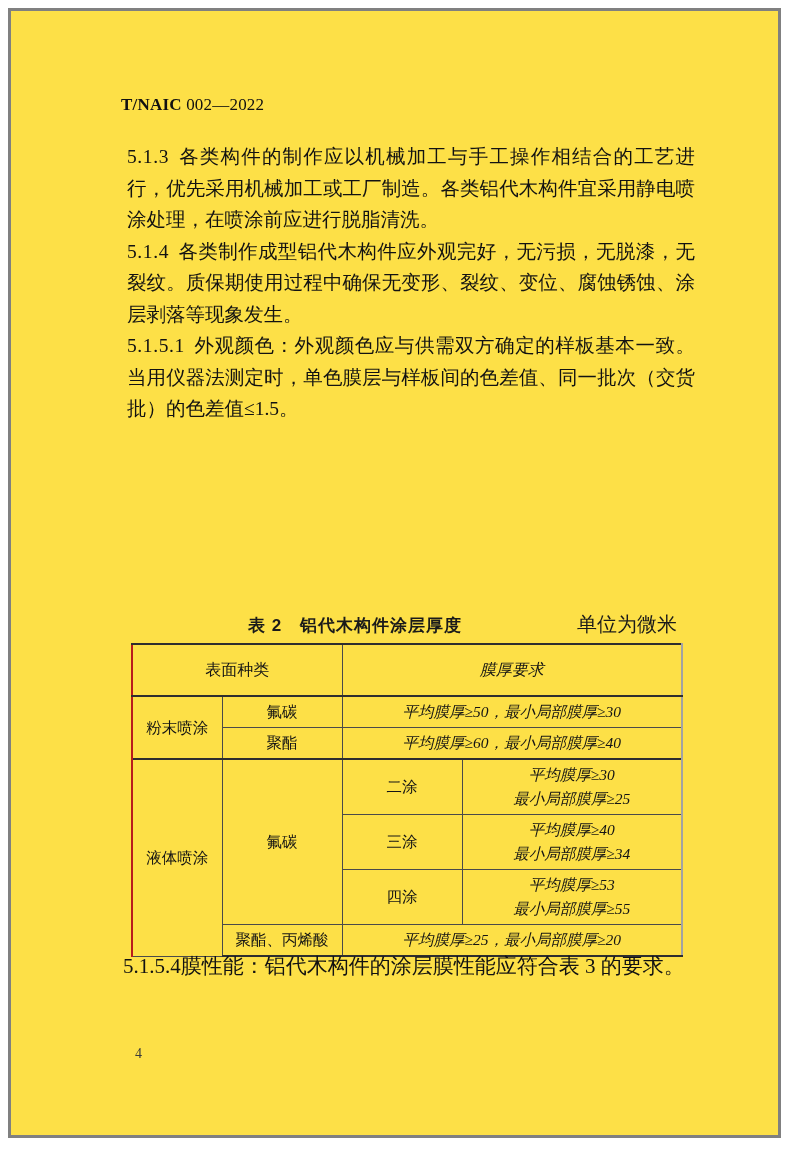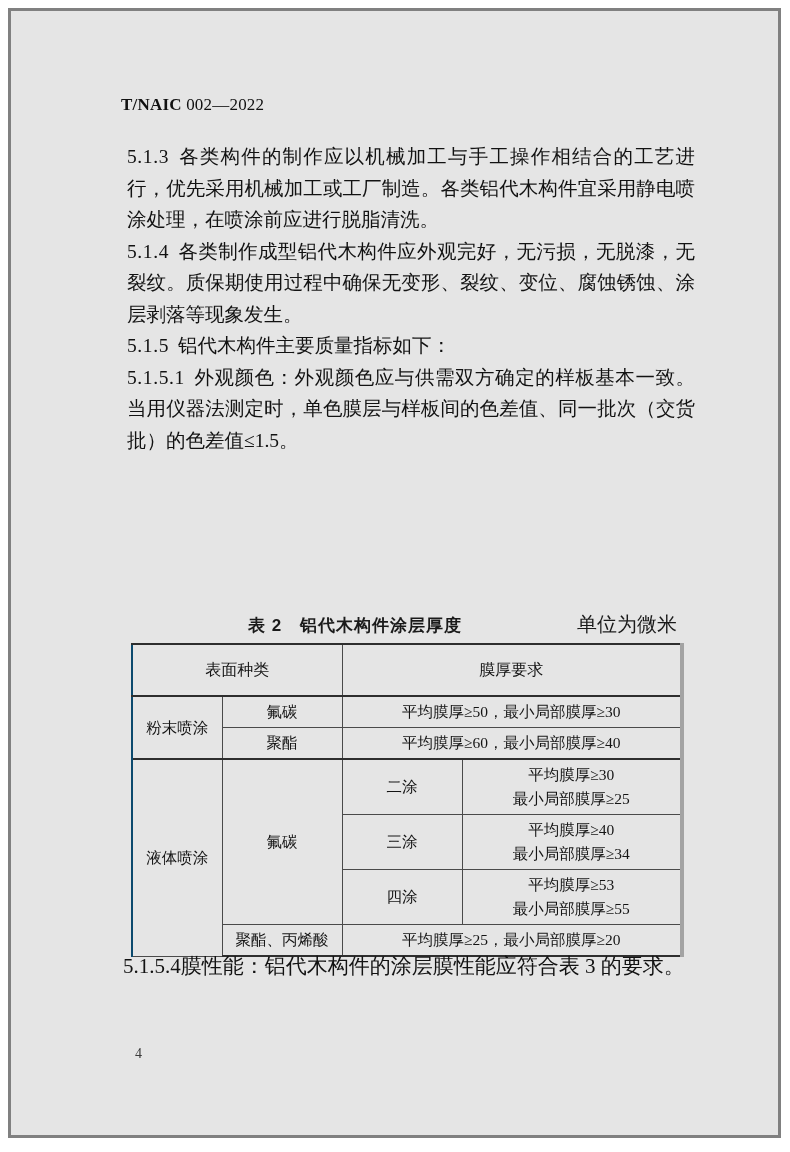--- a/index.html
+++ b/index.html
@@ -23,21 +23,21 @@
     border: 3px solid #808080;
     background: #ffffff;
     box-sizing: border-box;
   }
   .page-inner {
     position: absolute;
     left: 0;
     top: 0;
     width: 767px;
     height: 1124px;
-    background: #e5e5e5;
+    background: #fde047;
   }
   .running-head {
     position: absolute;
     left: 110px;
     top: 84px;
     font-family: "Liberation Serif", "DejaVu Serif", serif;
     font-size: 17px;
     font-weight: bold;
     letter-spacing: 0.2px;
     color: #111;
@@ -101,22 +101,22 @@
     font-family: "Liberation Serif", "DejaVu Serif", serif;
   }
   table.spec td {
     border: 1px solid #4a4a4a;
     text-align: center;
     vertical-align: middle;
     padding: 3px 4px;
     line-height: 24px;
     color: #141414;
   }
-  table.spec td.outer-l { border-left: 2px solid #0c4a6e; }
-  table.spec td.outer-r { border-right: 4px solid #a3a3a3; }
+  table.spec td.outer-l { border-left: 2px solid #b91c1c; }
+  table.spec td.outer-r { border-right: 2px solid #a3a3a3; font-style: italic; }
   table.spec tr.top-row td { border-top: 2px solid #2e2e2e; }
   table.spec tr.bot-row td { border-bottom: 2px solid #2e2e2e; }
   table.spec tr.head-row td { border-bottom: 2px solid #2e2e2e; }
   table.spec tr.sect-row td { border-top: 2px solid #2e2e2e; }
   .hcell { height: 44px; font-size: 16px; }
   .two-line span { display: block; }
   .footer-note {
     position: absolute;
     left: 112px;
     top: 940px;
@@ -144,23 +144,20 @@
     <div class="running-head">
       <span>T/NAIC</span><span class="rh-light"> 002—2022</span>
     </div>
 
     <div class="body-col">
       <p class="para">
         <span class="num">5.1.3</span><span>各类构件的制作应以机械加工与手工操作相结合的工艺进行，优先采用机械加工或工厂制造。各类铝代木构件宜采用静电喷涂处理，在喷涂前应进行脱脂清洗。</span>
       </p>
       <p class="para">
         <span class="num">5.1.4</span><span>各类制作成型铝代木构件应外观完好，无污损，无脱漆，无裂纹。质保期使用过程中确保无变形、裂纹、变位、腐蚀锈蚀、涂层剥落等现象发生。</span>
-      </p>
-      <p class="para">
-        <span class="num">5.1.5</span><span>铝代木构件主要质量指标如下：</span>
       </p>
       <p class="para">
         <span class="num">5.1.5.1</span><span>外观颜色：外观颜色应与供需双方确定的样板基本一致。当用仪器法测定时，单色膜层与样板间的色差值、同一批次（交货批）的色差值≤1.5。</span>
       </p>
     </div>
 
     <div class="tbl-caption-row">
       <div class="tbl-caption">表 2　铝代木构件涂层厚度</div>
       <div class="tbl-unit">单位为微米</div>
     </div>

